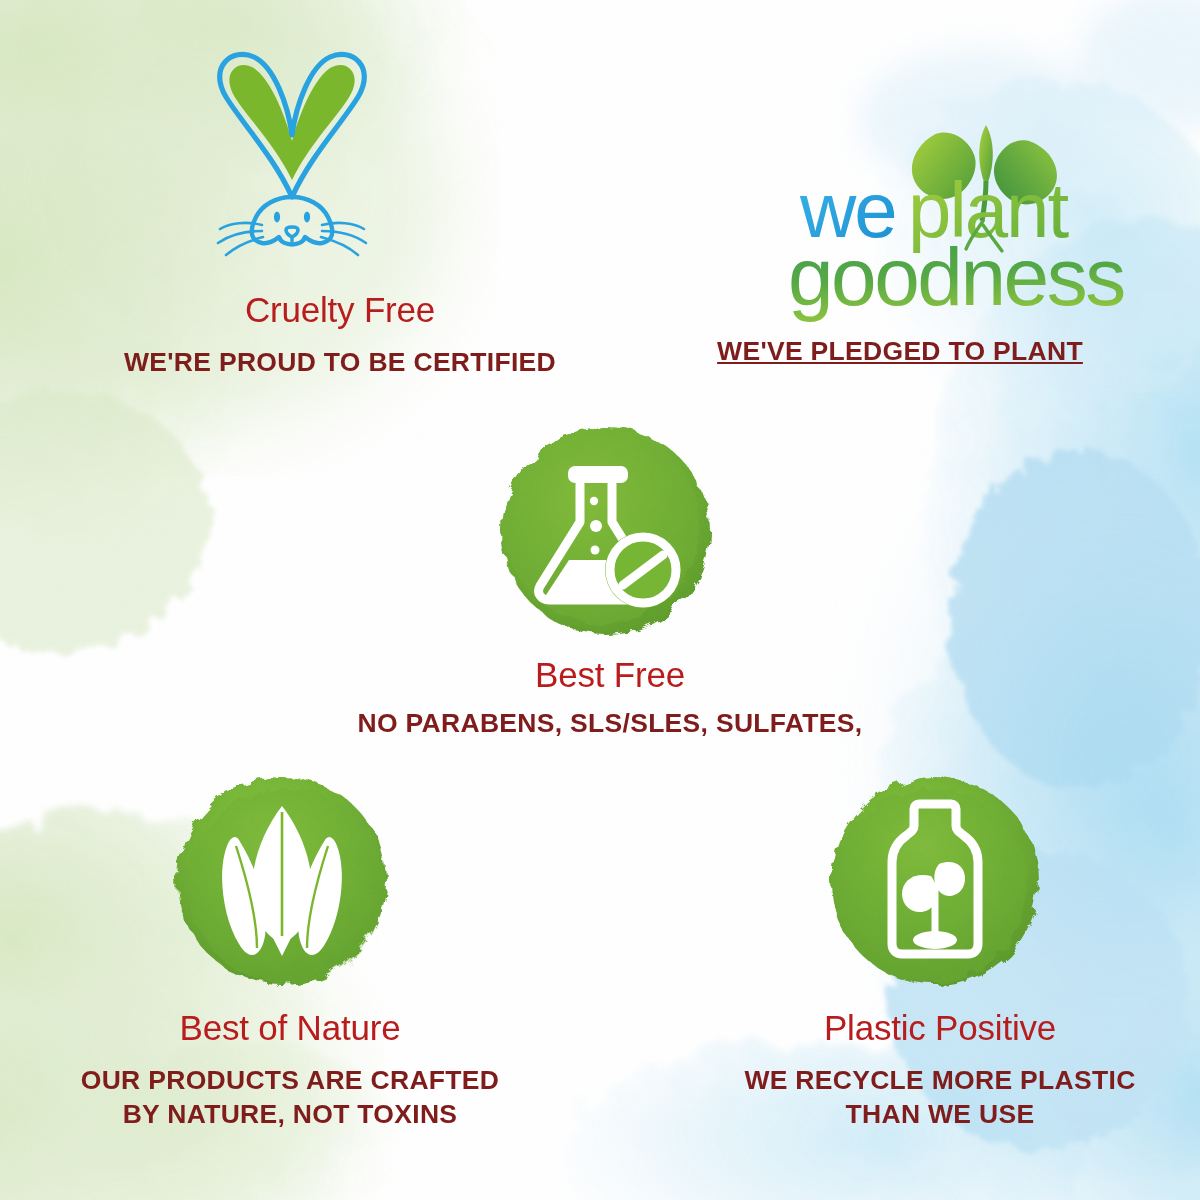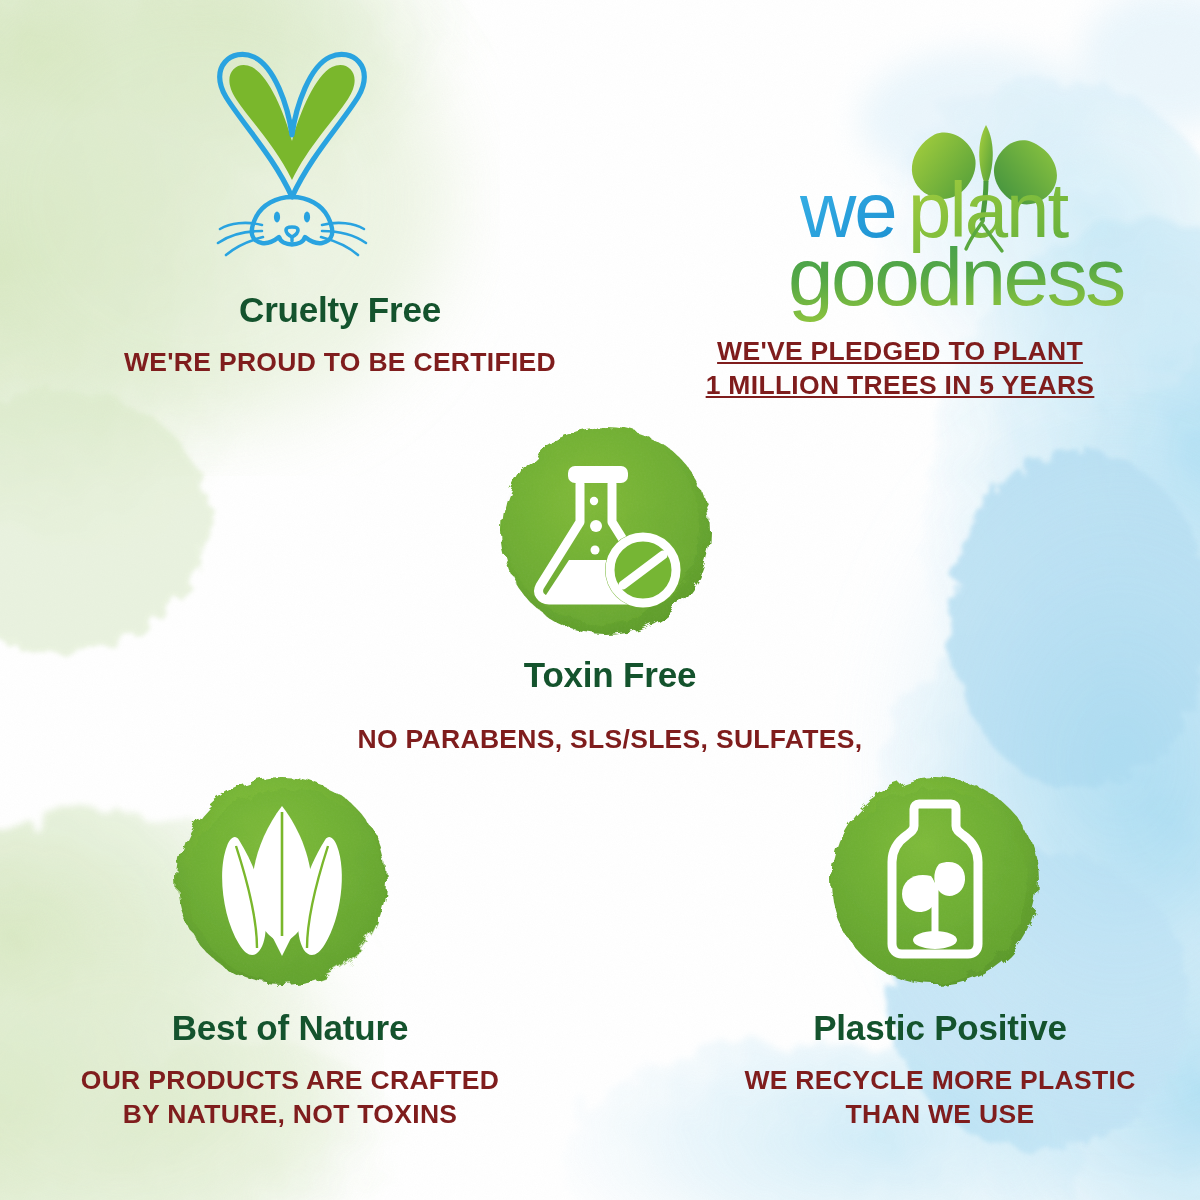--- a/index.html
+++ b/index.html
@@ -13,22 +13,22 @@
 
   
   #bg { position:absolute; inset:0; z-index:0; }
 
   
   #stage { position:absolute; inset:0; z-index:5; }
 
   .badge { position:absolute; text-align:center; }
 
   .badge-title {
-    font-weight:bold;
-    color:#14532d;
+    font-weight:normal;
+    color:#b91c1c;
     letter-spacing:-0.2px;
     white-space:nowrap;
   }
   .badge-desc {
     font-weight:bold;
     color:#7f1d1d;
     text-transform:uppercase;
     letter-spacing:0.3px;
     line-height:1.28;
   }
@@ -38,21 +38,21 @@
   #badge-cruelty .badge-title { font-size:35px; }
   #badge-cruelty .badge-desc { font-size:26.5px; margin-top:16px; }
 
   
   #badge-plant { left:615px; top:335px; width:570px; }
   #badge-plant .badge-desc { font-size:26.5px;text-decoration:underline; }
 
   
   #badge-toxin { left:310px; top:655px; width:600px; }
   #badge-toxin .badge-title { font-size:35px; }
-  #badge-toxin .badge-desc { font-size:26.5px; margin-top:28px; }
+  #badge-toxin .badge-desc { font-size:26.5px; margin-top:12px; }
 
   
   #badge-nature { left:-5px; top:1008px; width:590px; }
   #badge-nature .badge-title { font-size:35px; }
   #badge-nature .badge-desc { font-size:26.5px; margin-top:16px; }
 
   
   #badge-plastic { left:650px; top:1008px; width:580px; }
   #badge-plastic .badge-title { font-size:35px; }
   #badge-plastic .badge-desc { font-size:26.5px; margin-top:16px; }
@@ -421,26 +421,25 @@
   <div class="badge" id="badge-cruelty">
     <div class="badge-title">Cruelty Free</div>
     <div class="badge-desc">
       <div>WE'RE PROUD TO BE CERTIFIED</div>
     </div>
   </div>
 
   <div class="badge" id="badge-plant">
     <div class="badge-desc">
       <div>WE'VE PLEDGED TO PLANT</div>
-      <div>1 MILLION TREES IN 5 YEARS</div>
     </div>
   </div>
 
   <div class="badge" id="badge-toxin">
-    <div class="badge-title">Toxin Free</div>
+    <div class="badge-title">Best Free</div>
     <div class="badge-desc">
       <div>No PARABENS, SLS/SLES, SULFATES,</div>
     </div>
   </div>
 
   <div class="badge" id="badge-nature">
     <div class="badge-title">Best of Nature</div>
     <div class="badge-desc">
       <div>OUR PRODUCTS ARE CRAFTED</div>
       <div>BY NATURE, NOT TOXINS</div>

